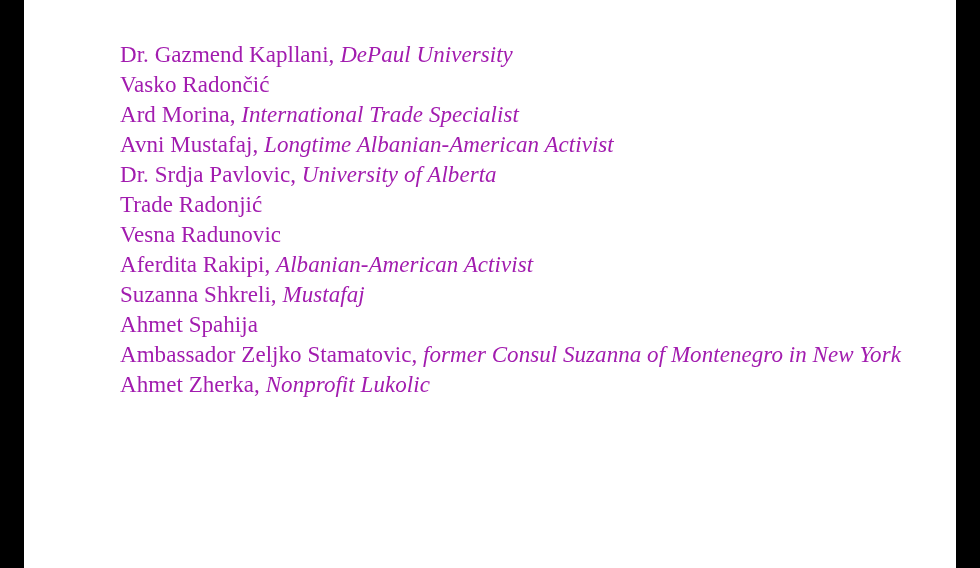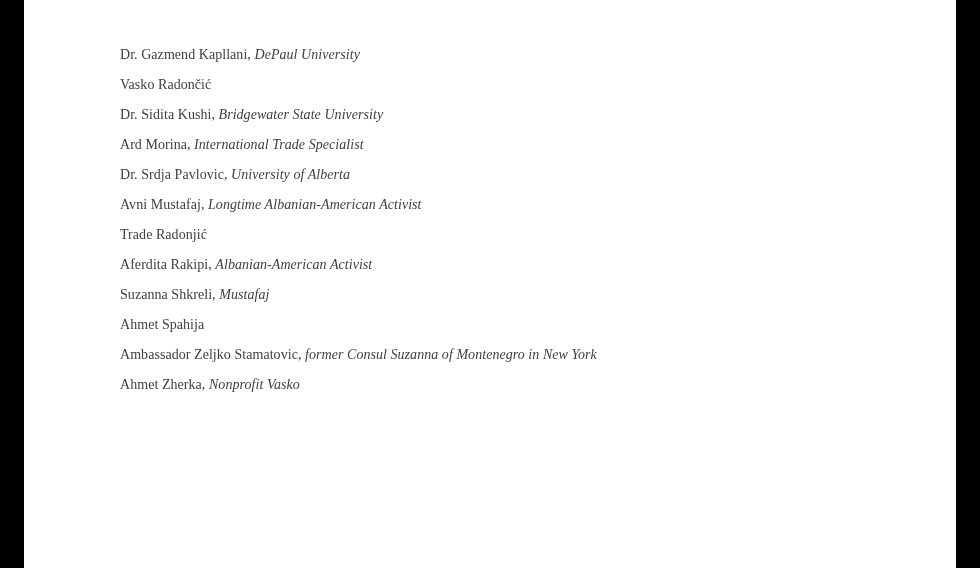--- a/index.html
+++ b/index.html
@@ -26,46 +26,46 @@
     left: 96px;
     top: 40px;
     right: 40px;
   }
   .name-list {
     list-style: none;
     margin: 0;
     padding: 0;
   }
   .name-list li {
-    font-size: 14px;
+    font-size: 23px;
     line-height: 30px;
-    color: #404040;
+    color: #a21caf;
     white-space: nowrap;
     letter-spacing: 0.05px;
   }
   .name {
     font-style: normal;
   }
   .affil {
     font-style: italic;
   }
 </style>
 </head>
 <body>
 
 <div class="page">
   <div class="page-inner">
     <ul class="name-list">
       <li><span class="name">Dr. Gazmend Kapllani,</span> <span class="affil">DePaul University</span></li>
       <li><span class="name">Vasko Radončić</span> <span class="affil"></span></li>
-      <li><span class="name">Dr. Sidita Kushi,</span> <span class="affil">Bridgewater State University</span></li>
       <li><span class="name">Ard Morina,</span> <span class="affil">International Trade Specialist</span></li>
+      <li><span class="name">Avni Mustafaj,</span> <span class="affil">Longtime Albanian-American Activist</span></li>
       <li><span class="name">Dr. Srdja Pavlovic,</span> <span class="affil">University of Alberta</span></li>
-      <li><span class="name">Avni Mustafaj,</span> <span class="affil">Longtime Albanian-American Activist</span></li>
       <li><span class="name">Trade Radonjić</span> <span class="affil"></span></li>
+      <li><span class="name">Vesna Radunovic</span> <span class="affil"></span></li>
       <li><span class="name">Aferdita Rakipi,</span> <span class="affil">Albanian-American Activist</span></li>
       <li><span class="name">Suzanna Shkreli,</span> <span class="affil">Mustafaj</span></li>
       <li><span class="name">Ahmet Spahija</span> <span class="affil"></span></li>
       <li><span class="name">Ambassador Zeljko Stamatovic,</span> <span class="affil">former Consul Suzanna of Montenegro in New York</span></li>
-      <li><span class="name">Ahmet Zherka,</span> <span class="affil">Nonprofit Vasko</span></li>
+      <li><span class="name">Ahmet Zherka,</span> <span class="affil">Nonprofit Lukolic</span></li>
     </ul>
   </div>
 </div>
 
 </body></html>

